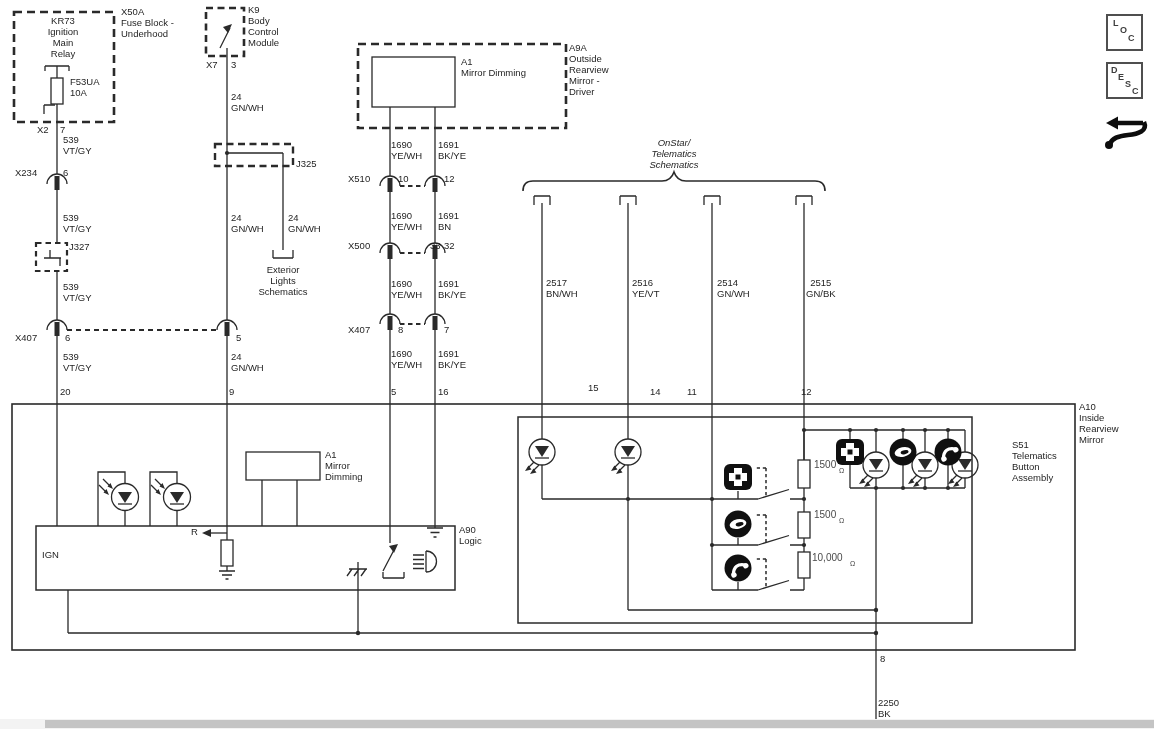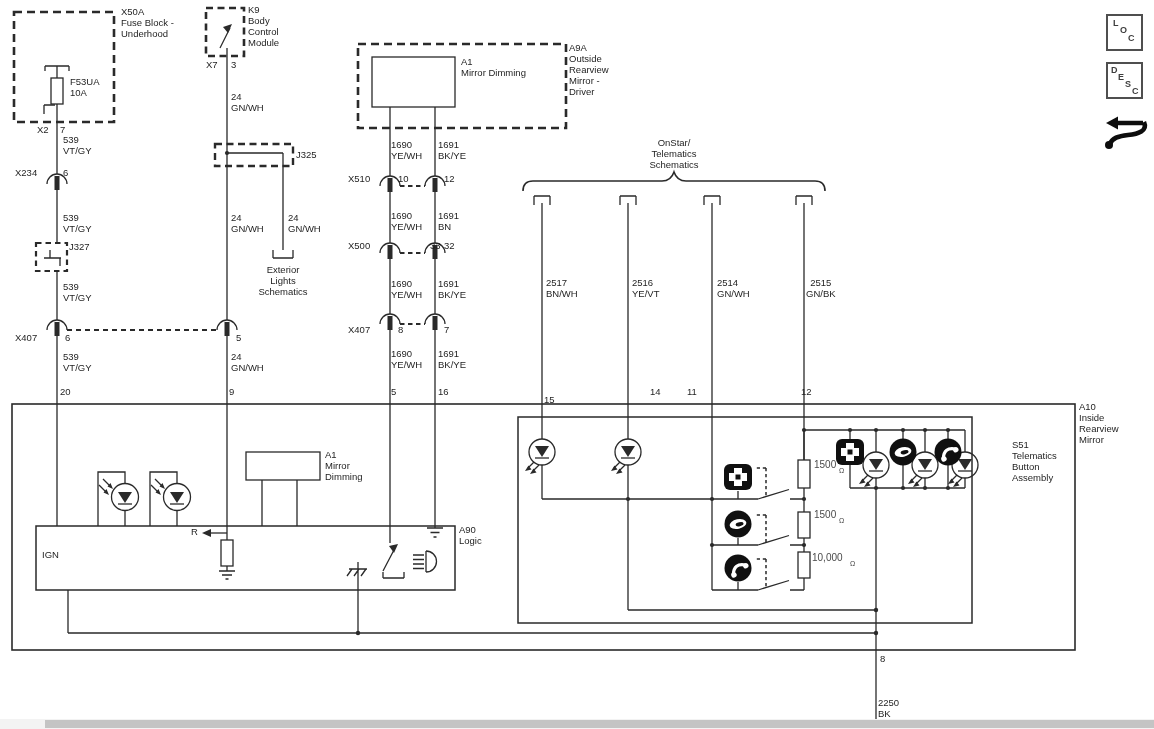--- a/index.html
+++ b/index.html
@@ -222,20 +222,24 @@
 
     <g stroke="#0d0d0d" stroke-width="4.5">
       <path d="M1143,123 H1116"></path>
       <path d="M1106,123 L1118,116.5 L1118,129.5 Z" fill="#0d0d0d" stroke="none"></path>
       <path d="M1144,122 c4,9 -6,12 -16,13 c-10,1 -16,3 -18,9"></path>
       <circle cx="1109" cy="145" r="4" fill="#0d0d0d" stroke="none"></circle>
     </g>
   </g>
 </svg>
 
+<span class="lbl ctr" style="left:21px;top:15px;width:84px;">KR73
+Ignition
+Main
+Relay</span>
 <span class="lbl" style="left:121px;top:6px;">X50A
 Fuse Block -
 Underhood</span>
 <span class="lbl" style="left:70px;top:76px;">F53UA
 10A</span>
 <span class="lbl" style="left:37px;top:124px;text-align:center;">X2</span>
 <span class="lbl" style="left:60px;top:124px;">7</span>
 <span class="lbl" style="left:63px;top:134px;">539
 VT/GY</span>
 <span class="lbl" style="left:15px;top:167px;">X234</span>
@@ -253,21 +257,21 @@
 <span class="lbl" style="left:60px;top:386px;">20</span>
 
 <span class="lbl" style="left:248px;top:4px;">K9
 Body
 Control
 Module</span>
 <span class="lbl" style="left:206px;top:59px;">X7</span>
 <span class="lbl" style="left:231px;top:59px;">3</span>
 <span class="lbl" style="left:231px;top:91px;">24
 GN/WH</span>
-<span class="lbl" style="left:296px;top:149px;">J325</span>
+<span class="lbl" style="left:296px;top:158px;">J325</span>
 <span class="lbl" style="left:231px;top:212px;">24
 GN/WH</span>
 <span class="lbl" style="left:288px;top:212px;">24
 GN/WH</span>
 <span class="lbl ctr" style="left:246px;top:264px;width:74px;">Exterior
 Lights
 Schematics</span>
 <span class="lbl" style="left:231px;top:351px;">24
 GN/WH</span>
 <span class="lbl" style="left:229px;top:386px;">9</span>
@@ -300,32 +304,32 @@
 <span class="lbl" style="left:348px;top:324px;">X407</span>
 <span class="lbl" style="left:398px;top:324px;">8</span>
 <span class="lbl" style="left:444px;top:324px;">7</span>
 <span class="lbl" style="left:391px;top:348px;">1690
 YE/WH</span>
 <span class="lbl" style="left:438px;top:348px;">1691
 BK/YE</span>
 <span class="lbl" style="left:391px;top:386px;">5</span>
 <span class="lbl" style="left:438px;top:386px;">16</span>
 
-<span class="lbl ctr" style="left:628px;top:137px;width:92px;">OnStar/
+<span class="lbl ctr" style="left:628px;top:137px;width:92px;font-style:italic;">OnStar/
 Telematics
 Schematics</span>
 <span class="lbl" style="left:546px;top:277px;">2517
 BN/WH</span>
 <span class="lbl" style="left:632px;top:277px;">2516
 YE/VT</span>
 <span class="lbl" style="left:717px;top:277px;">2514
 GN/WH</span>
 <span class="lbl" style="left:806px;top:277px;text-align:center;">2515
 GN/BK</span>
-<span class="lbl" style="left:544px;top:394px;">15</span>
+<span class="lbl" style="left:544px;top:382px;padding-left:44px;">15</span>
 <span class="lbl" style="left:630px;top:386px;margin-left:20px;">14</span>
 <span class="lbl" style="left:687px;top:386px;">11</span>
 <span class="lbl" style="left:801px;top:386px;">12</span>
 
 <span class="lbl" style="left:1079px;top:401px;">A10
 Inside
 Rearview
 Mirror</span>
 <span class="lbl" style="left:1012px;top:439px;">S51
 Telematics

